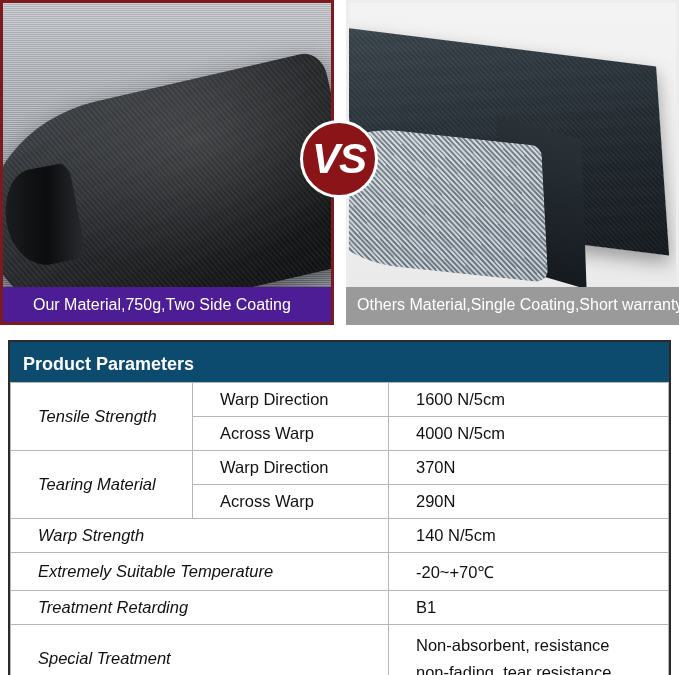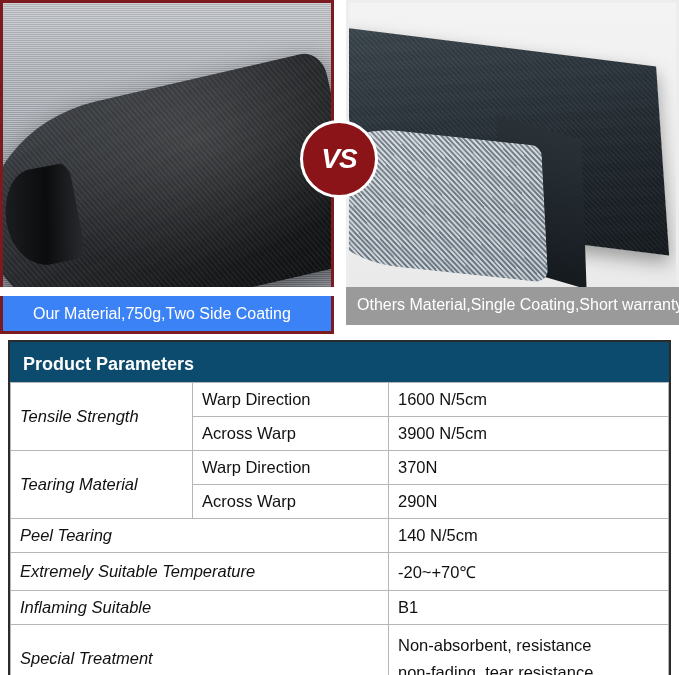--- a/index.html
+++ b/index.html
@@ -106,34 +106,34 @@
 
   
   .caption {
     height: 38px;
     display: flex;
     align-items: center;
     font-size: 16px;
     color: #ffffff;
     white-space: nowrap;
   }
-  .caption-left  { background: #3b82f6; padding-left: 30px; border: 3px solid #7b1b1f; border-top: none; margin-top: 9px; }
+  .caption-left  { background: #4c1d95; padding-left: 30px; border: 3px solid #7b1b1f; border-top: none; }
   .caption-right { background: #9a9a9a; padding-left: 8px; border: 3px solid #9a9a9a; border-top: none; }
 
   
   .vs-badge {
     position: absolute;
     left: 300px; top: 120px;
     width: 78px; height: 78px;
     border-radius: 50%;
     background: #8b1418;
     border: 3px solid #ffffff;
     display: flex; align-items: center; justify-content: center;
     color: #fff;
-    font-size: 28px;
+    font-size: 42px;
     font-weight: bold;
     font-style: italic;
     letter-spacing: -1px;
     z-index: 5;
   }
 
   
   .params {
     position: absolute;
     left: 8px; top: 340px;
@@ -149,21 +149,21 @@
     padding: 12px 0 7px 13px;
   }
   table.p-table {
     width: 100%;
     border-collapse: collapse;
     font-size: 16.5px;
     color: #111;
   }
   table.p-table td {
     border: 1px solid #b6b6b6;
-    padding: 7px 9px;
+    padding: 7px 27px;
     vertical-align: middle;
     white-space: nowrap;
   }
   td.c-label { width: 182px; font-style: italic; }
   td.c-sub   { width: 196px; }
   td.c-value { }
   td.multiline { white-space: normal; line-height: 1.62; }
 </style>
 </head>
 <body>
@@ -199,41 +199,41 @@
 
     <table class="p-table">
       <tbody>
         <tr>
           <td class="c-label" rowspan="2">Tensile Strength</td>
           <td class="c-sub">Warp Direction</td>
           <td class="c-value">1600 N/5cm</td>
         </tr>
         <tr>
           <td class="c-sub">Across Warp</td>
-          <td class="c-value">3900 N/5cm</td>
+          <td class="c-value">4000 N/5cm</td>
         </tr>
         <tr>
           <td class="c-label" rowspan="2">Tearing Material</td>
           <td class="c-sub">Warp Direction</td>
           <td class="c-value">370N</td>
         </tr>
         <tr>
           <td class="c-sub">Across Warp</td>
           <td class="c-value">290N</td>
         </tr>
         <tr>
-          <td class="c-label" colspan="2">Peel Tearing</td>
+          <td class="c-label" colspan="2">Warp Strength</td>
           <td class="c-value">140 N/5cm</td>
         </tr>
         <tr>
           <td class="c-label" colspan="2">Extremely Suitable Temperature</td>
           <td class="c-value">-20~+70℃</td>
         </tr>
         <tr>
-          <td class="c-label" colspan="2">Inflaming Suitable</td>
+          <td class="c-label" colspan="2">Treatment Retarding</td>
           <td class="c-value">B1</td>
         </tr>
         <tr>
           <td class="c-label" colspan="2">Special Treatment</td>
           <td class="c-value multiline">
             <div>Non-absorbent, resistance</div>
             <div>non-fading, tear resistance</div>
           </td>
         </tr>
       </tbody>

